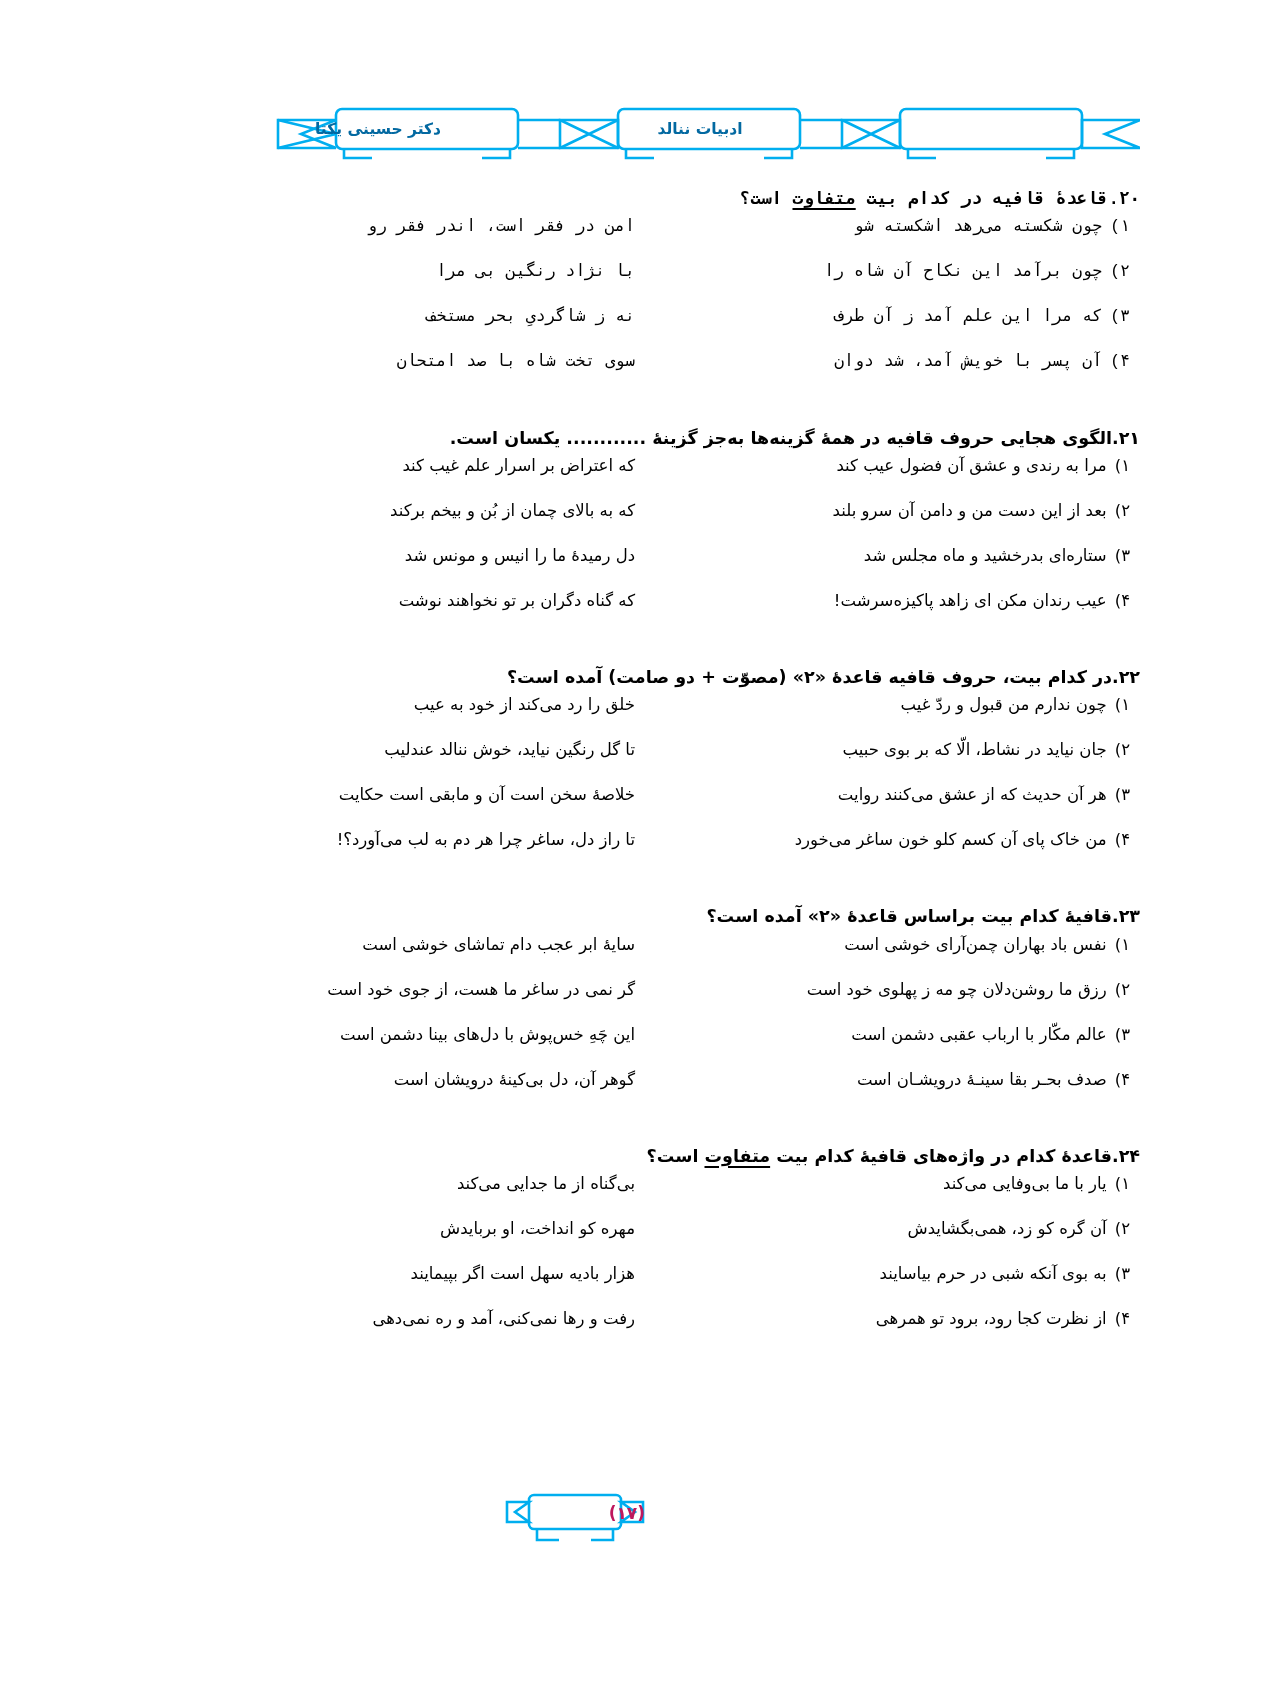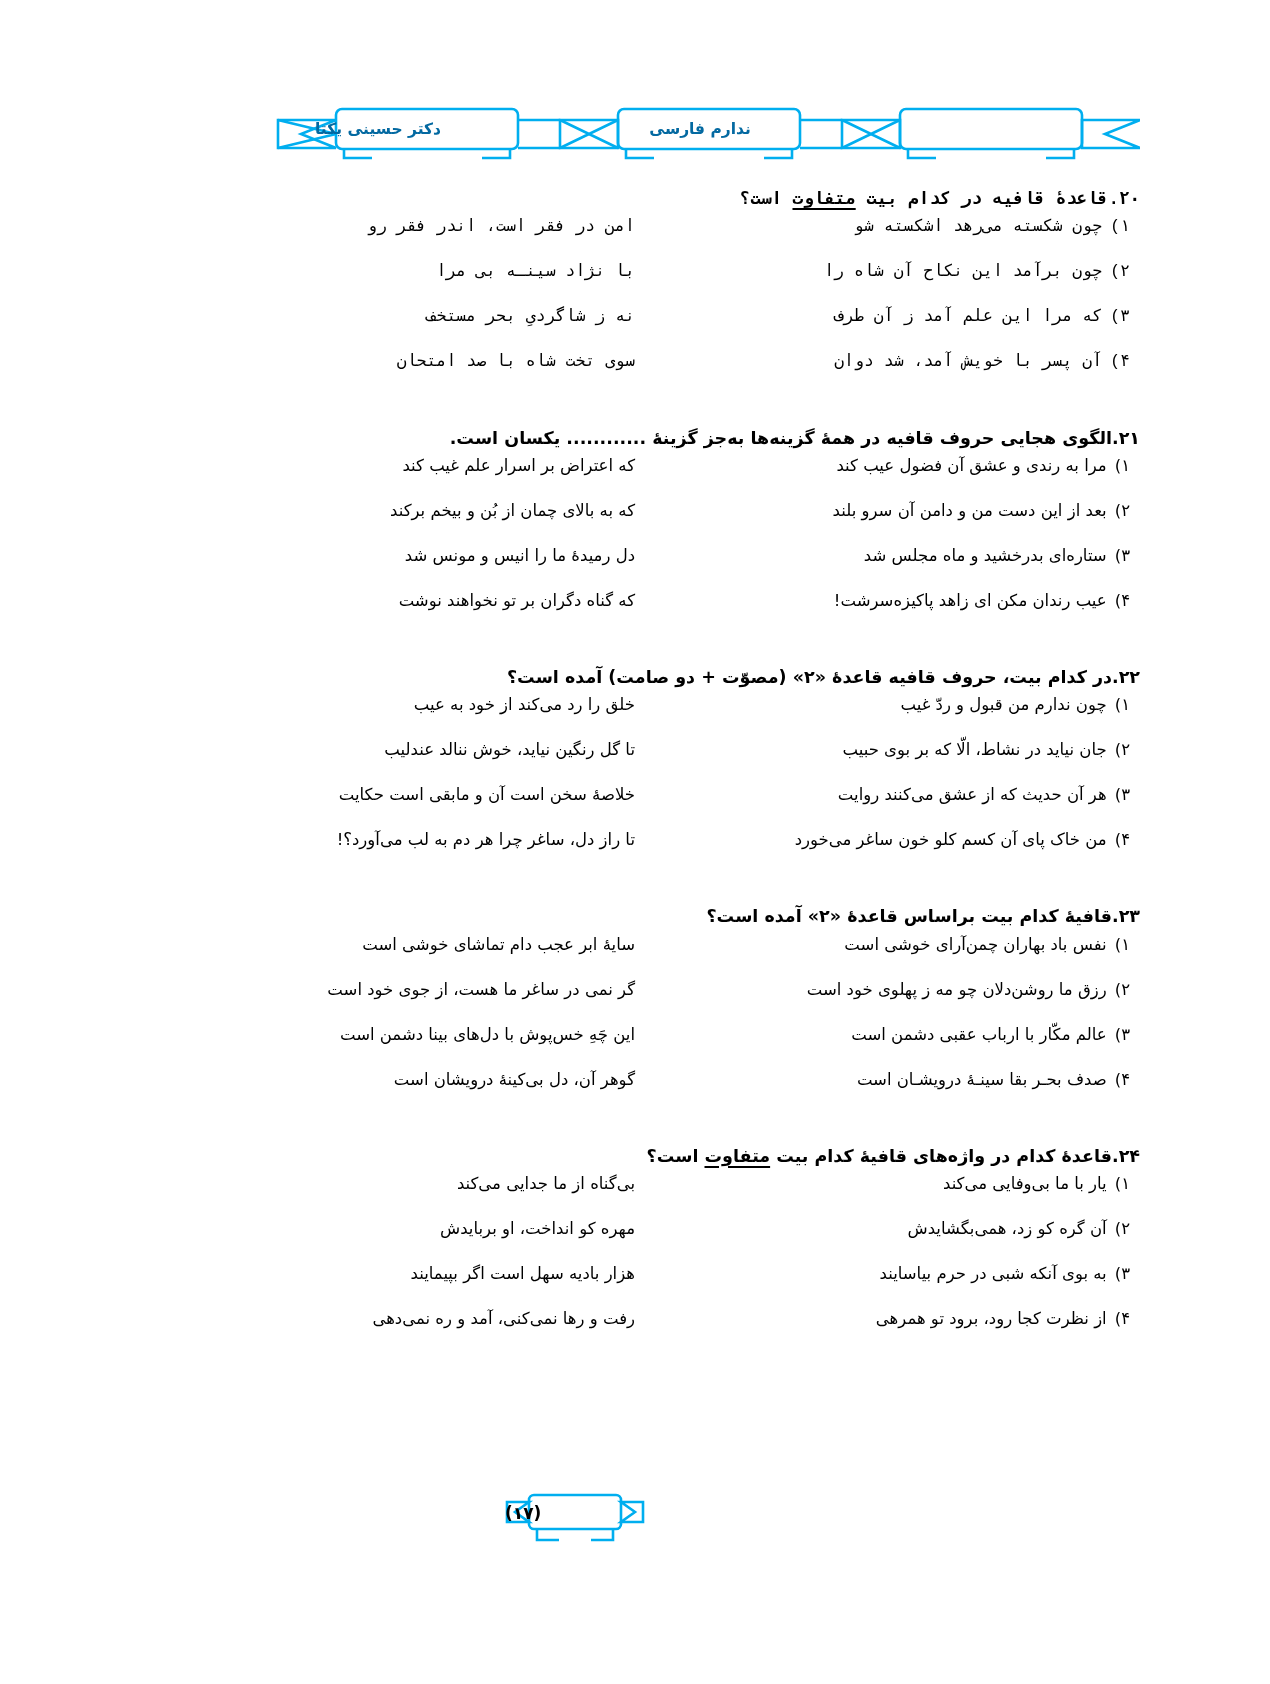--- a/index.html
+++ b/index.html
@@ -141,24 +141,24 @@
     width: 140px;
     height: 52px;
   }
   .page-number {
     position: absolute;
     left: 505px;
     top: 4px;
     width: 140px;
     height: 34px;
     line-height: 34px;
-    text-align: left;
+    text-align: right;
     font-size: 17px;
     font-weight: 600;
-    color: #000000;
+    color: #be185d;
   }
 </style>
 </head>
 <body>
 
 <div class="header-ribbon">
   <svg viewBox="0 0 1010 62" xmlns="http://www.w3.org/2000/svg">
     <g fill="none" stroke="#00AEEF" stroke-width="2.6">
 
       <path d="M1010,20 L952,20 L952,48 L1010,48 L975,34 Z"></path>
@@ -182,21 +182,21 @@
       <rect x="206" y="9" width="182" height="40" rx="6"></rect>
       <path d="M214,49 L214,58 L242,58"></path>
       <path d="M380,49 L380,58 L352,58"></path>
       <path d="M388,20 L430,20 M388,48 L430,48"></path>
 
       <path d="M206,20 L148,20 L148,48 L206,48 L171,34 Z"></path>
       <path d="M148,20 L206,34 L148,48"></path>
     </g>
   </svg>
   <div class="ribbon-label r3">دکتر حسینی یکتا</div>
-  <div class="ribbon-label r2">ندارم فارسی</div>
+  <div class="ribbon-label r2">ادبیات ننالد</div>
 </div>
 
 <div class="sheet">
 
   <div class="question-block q20">
     <div class="q-heading"><span class="q-num">۲۰.</span><span>قاعدهٔ قافیه در کدام بیت </span><span class="underline">متفاوت</span><span> است؟</span></div>
     <div class="options">
       <div class="option-row">
         <div class="opt-right">
           <span class="opt-marker">۱)</span>
@@ -205,21 +205,21 @@
         <div class="opt-left">
           <span class="hemistich-b">امن در فقر است، اندر فقر رو</span>
         </div>
       </div>
       <div class="option-row">
         <div class="opt-right">
           <span class="opt-marker">۲)</span>
           <span class="hemistich-a">چون برآمد این نکاح آن شاه را</span>
         </div>
         <div class="opt-left">
-          <span class="hemistich-b">با  نژاد  سینـه  بی   مرا</span>
+          <span class="hemistich-b">با  نژاد  رنگین  بی   مرا</span>
         </div>
       </div>
       <div class="option-row">
         <div class="opt-right">
           <span class="opt-marker">۳)</span>
           <span class="hemistich-a">که مرا این علم آمد ز آن طرف</span>
         </div>
         <div class="opt-left">
           <span class="hemistich-b">نه  ز  شاگردیِ  بحر  مستخف</span>
         </div>

